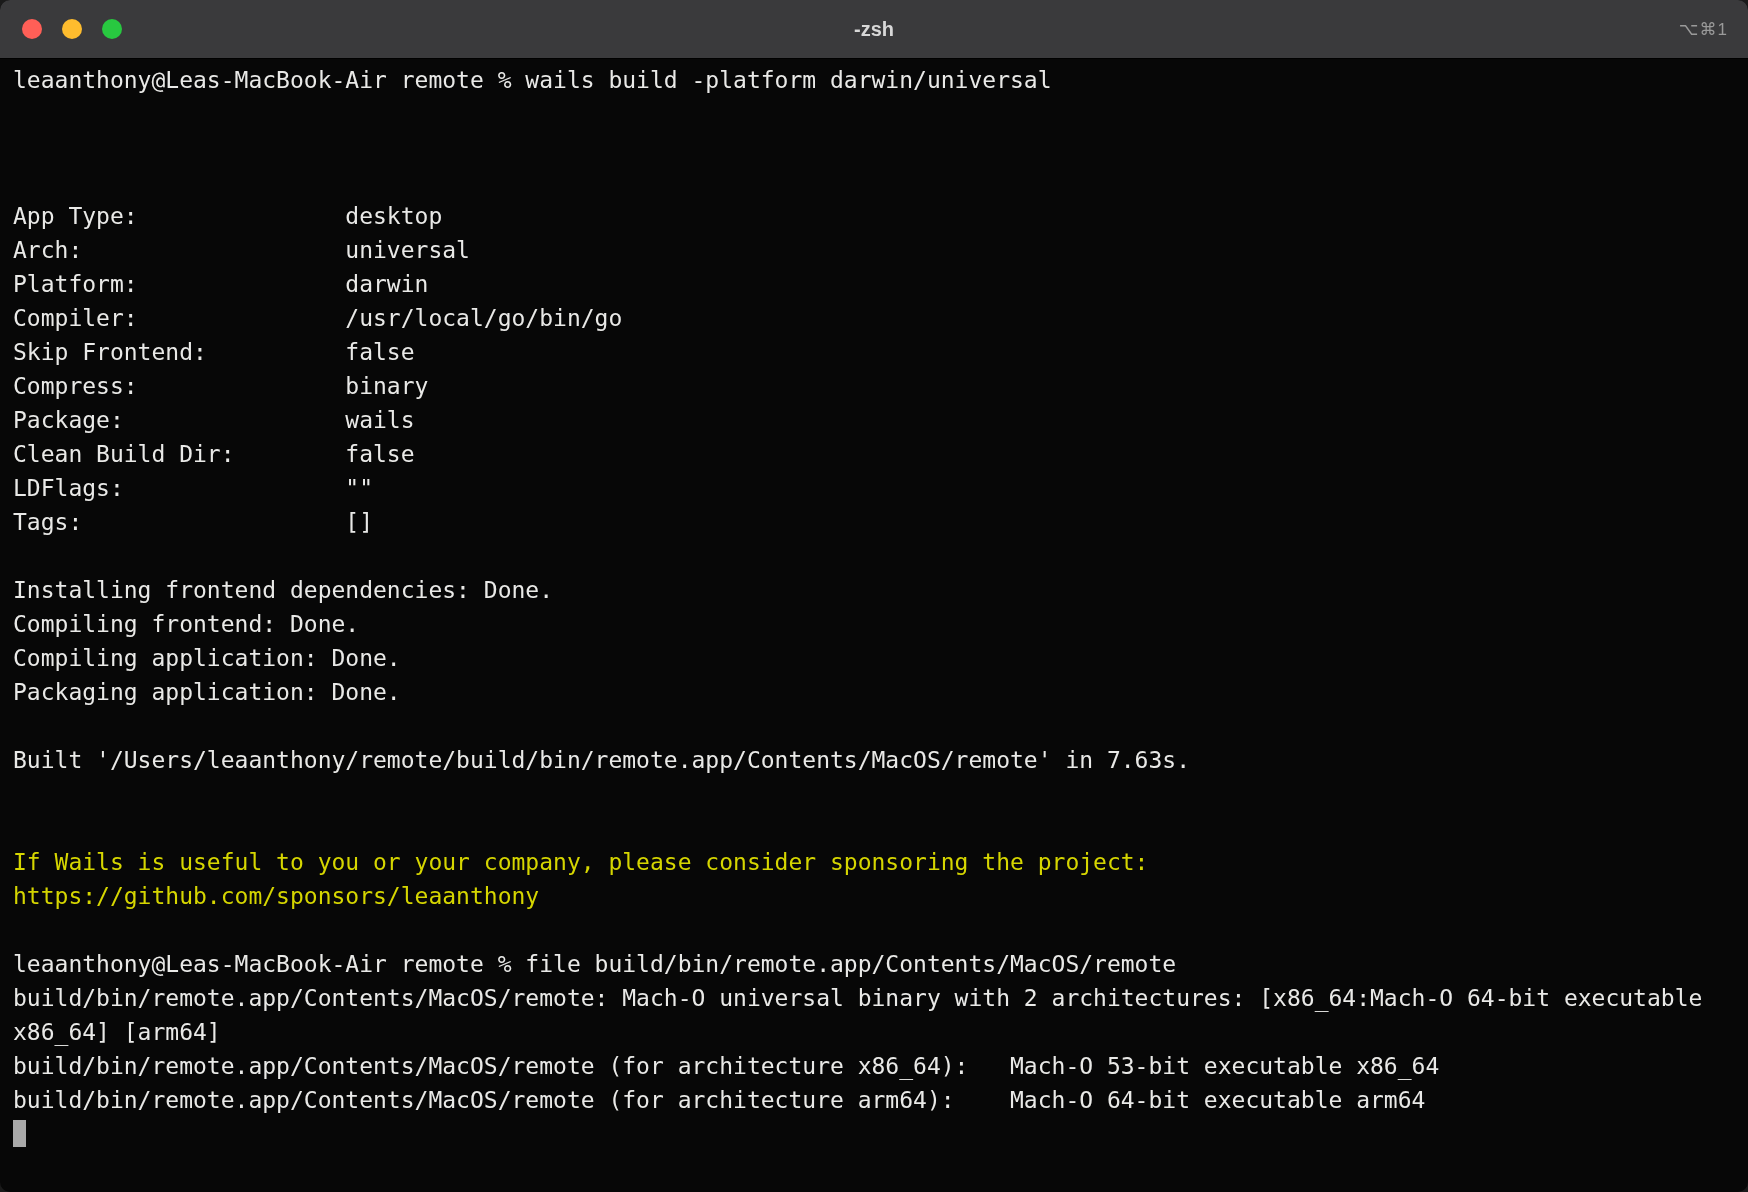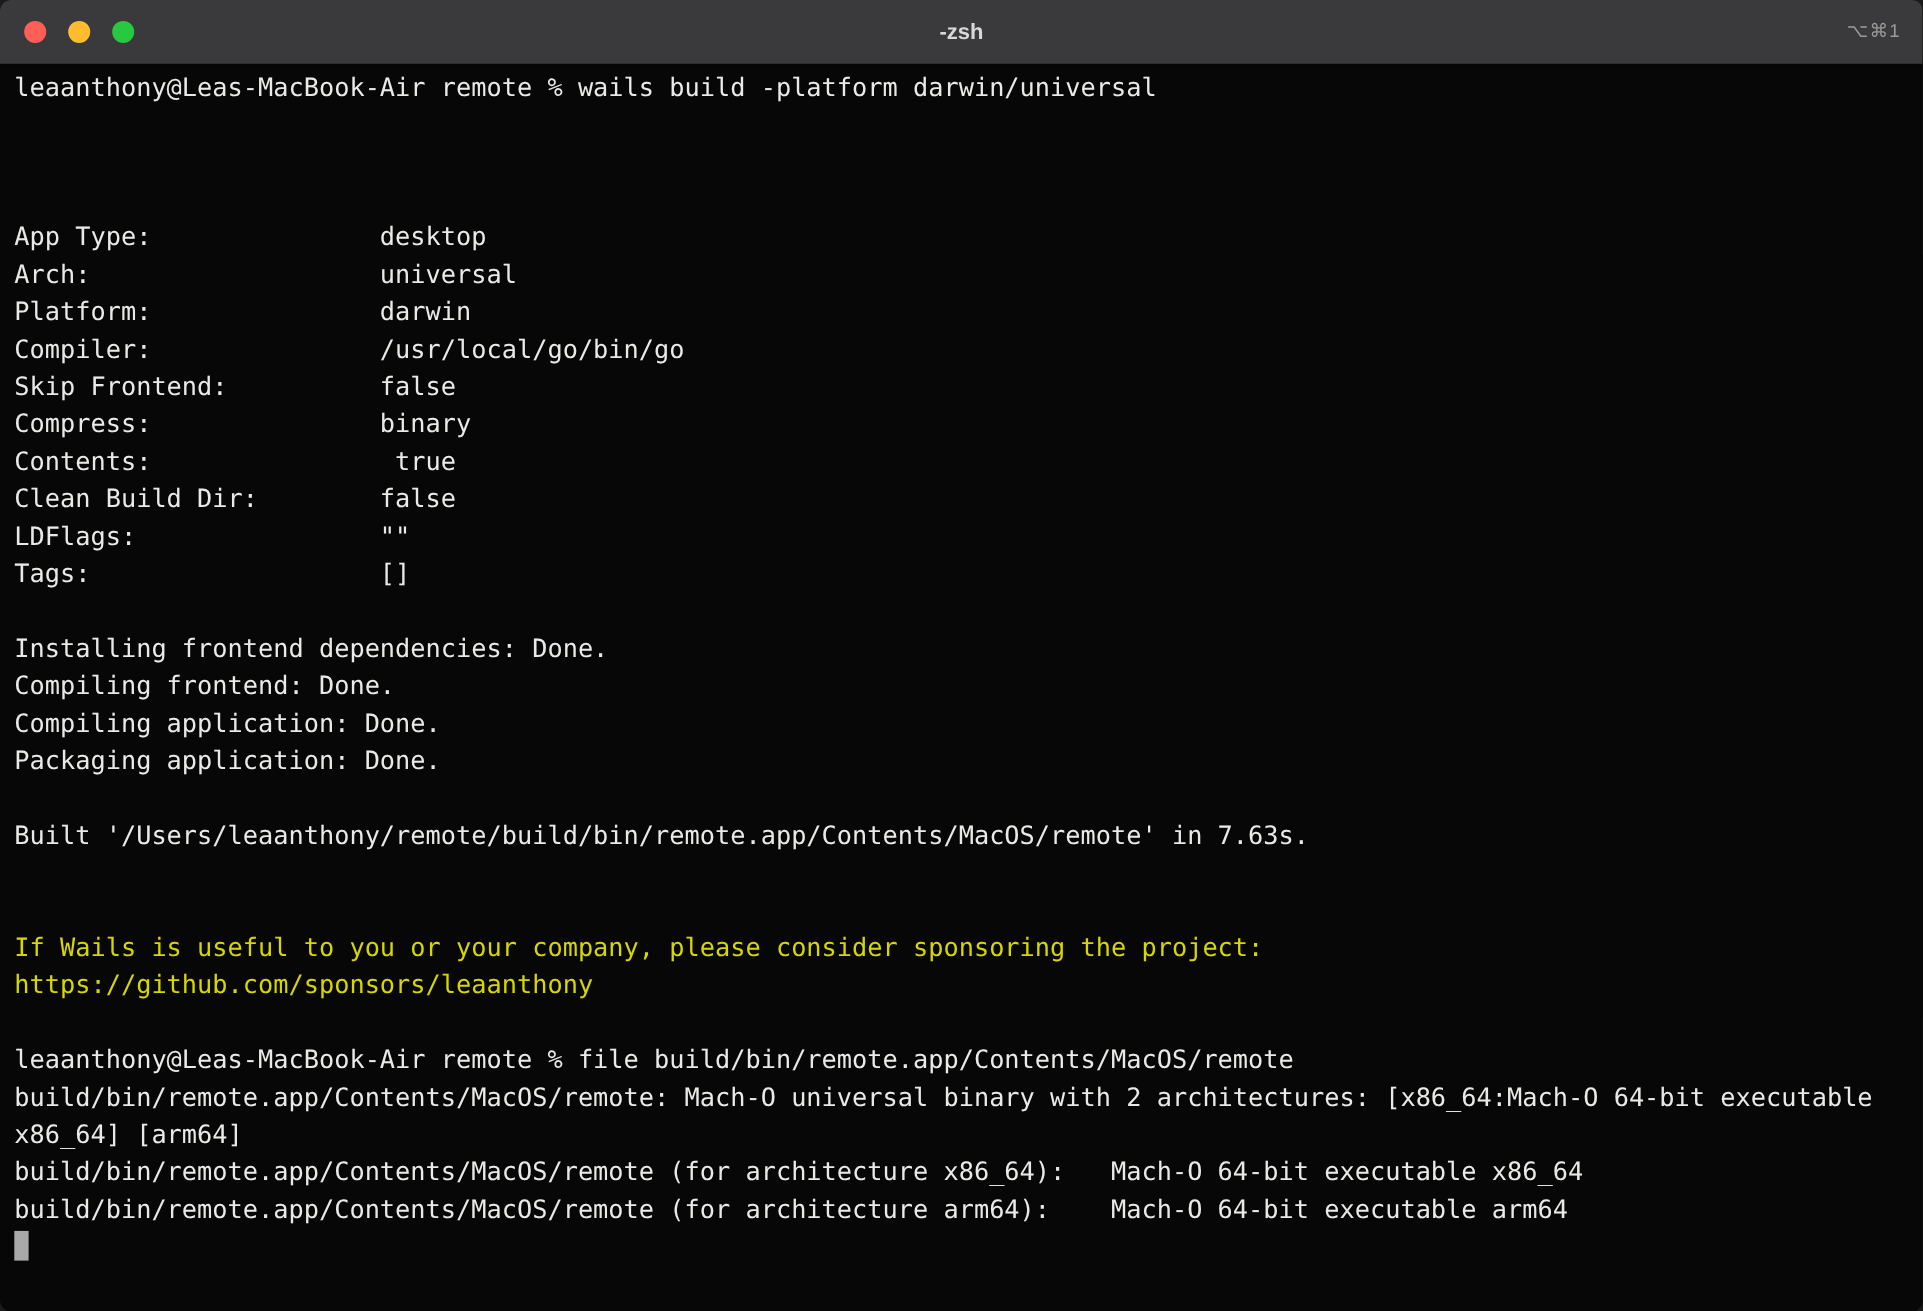--- a/index.html
+++ b/index.html
@@ -71,37 +71,37 @@
       <div class="term-line"><span class="seg-fg">leaanthony@Leas-MacBook-Air remote % wails build -platform darwin/universal</span></div>
       <div class="term-line">&nbsp;</div>
       <div class="term-line">&nbsp;</div>
       <div class="term-line">&nbsp;</div>
       <div class="term-line"><span class="seg-fg">App Type:               desktop</span></div>
       <div class="term-line"><span class="seg-fg">Arch:                   universal</span></div>
       <div class="term-line"><span class="seg-fg">Platform:               darwin</span></div>
       <div class="term-line"><span class="seg-fg">Compiler:               /usr/local/go/bin/go</span></div>
       <div class="term-line"><span class="seg-fg">Skip Frontend:          false</span></div>
       <div class="term-line"><span class="seg-fg">Compress:               binary</span></div>
-      <div class="term-line"><span class="seg-fg">Contents:                true</span></div>
+      <div class="term-line"><span class="seg-fg">Package:                wails</span></div>
       <div class="term-line"><span class="seg-fg">Clean Build Dir:        false</span></div>
       <div class="term-line"><span class="seg-fg">LDFlags:                ""</span></div>
       <div class="term-line"><span class="seg-fg">Tags:                   []</span></div>
       <div class="term-line">&nbsp;</div>
       <div class="term-line"><span class="seg-fg">Installing frontend dependencies: Done.</span></div>
       <div class="term-line"><span class="seg-fg">Compiling frontend: Done.</span></div>
       <div class="term-line"><span class="seg-fg">Compiling application: Done.</span></div>
       <div class="term-line"><span class="seg-fg">Packaging application: Done.</span></div>
       <div class="term-line">&nbsp;</div>
       <div class="term-line"><span class="seg-fg">Built '/Users/leaanthony/remote/build/bin/remote.app/Contents/MacOS/remote' in 7.63s.</span></div>
       <div class="term-line">&nbsp;</div>
       <div class="term-line">&nbsp;</div>
       <div class="term-line"><span class="seg-yellow">If Wails is useful to you or your company, please consider sponsoring the project:</span></div>
       <div class="term-line"><span class="seg-yellow">https://github.com/sponsors/leaanthony</span></div>
       <div class="term-line">&nbsp;</div>
       <div class="term-line"><span class="seg-fg">leaanthony@Leas-MacBook-Air remote % file build/bin/remote.app/Contents/MacOS/remote</span></div>
       <div class="term-line"><span class="seg-fg">build/bin/remote.app/Contents/MacOS/remote: Mach-O universal binary with 2 architectures: [x86_64:Mach-O 64-bit executable</span></div>
       <div class="term-line"><span class="seg-fg">x86_64] [arm64]</span></div>
-      <div class="term-line"><span class="seg-fg">build/bin/remote.app/Contents/MacOS/remote (for architecture x86_64):   Mach-O 64-bit executable x86_64</span></div>
+      <div class="term-line"><span class="seg-fg">build/bin/remote.app/Contents/MacOS/remote (for architecture x86_64):   Mach-O 53-bit executable x86_64</span></div>
       <div class="term-line"><span class="seg-fg">build/bin/remote.app/Contents/MacOS/remote (for architecture arm64):    Mach-O 64-bit executable arm64</span></div>
       <div class="term-line"><span class="cursor"></span></div>
     </div>
 
 </div>
 
 </body></html>

